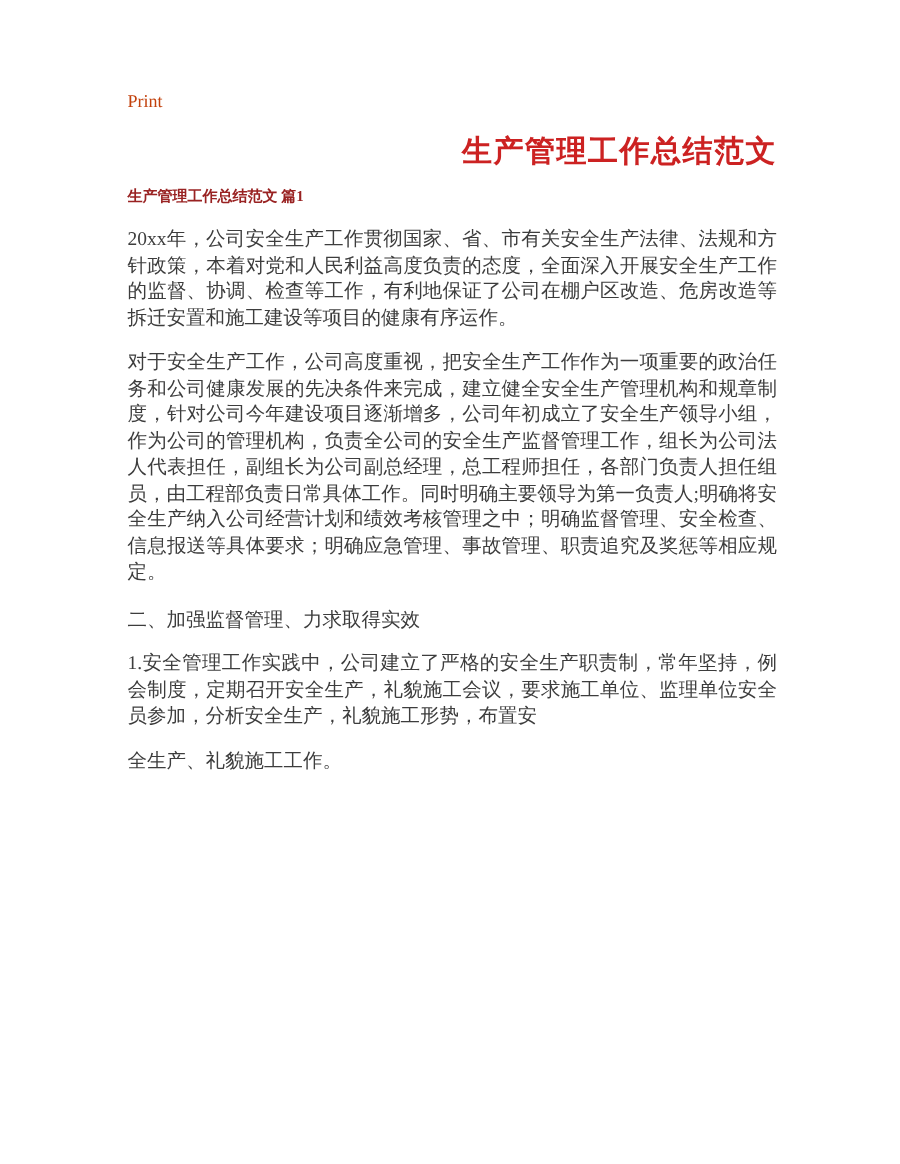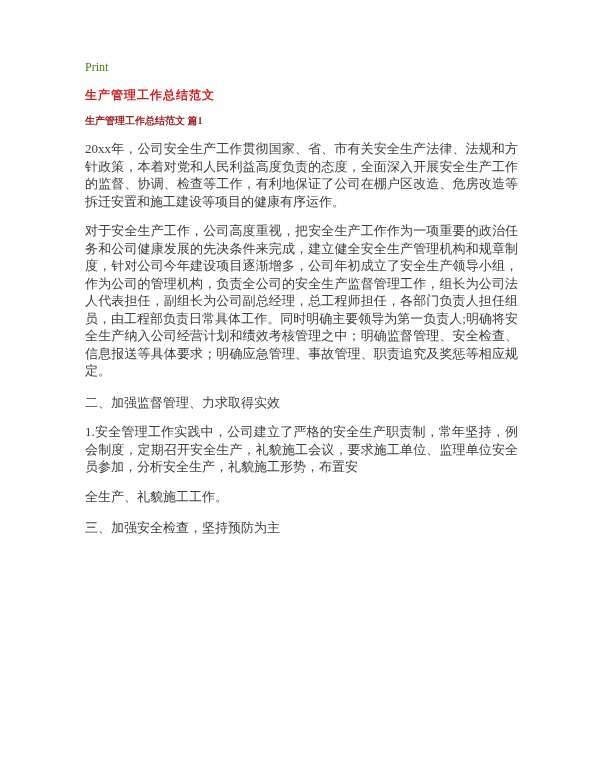--- a/index.html
+++ b/index.html
@@ -12,28 +12,28 @@
     width: 600px;
     height: 776px;
     box-sizing: border-box;
     padding: 60px 82px 0 85px;
     background: var(--background, #ffffff);
     font-family: "Liberation Serif", "DejaVu Serif", serif;
     overflow: hidden;
   }
   .print-link {
     font-size: 12px;
-    color: #4d7c0f;
+    color: #c2410c;
     margin: 0 0 10px 0;
     cursor: pointer;
   }
   .doc-title {
-    font-size: 12px;
+    font-size: 20px;
     font-weight: bold;
-    text-align: left;
+    text-align: right;
     color: var(--title, #cc2222);
     margin: 12px 0 0 0;
     letter-spacing: 1px;
   }
   .doc-subtitle {
     font-size: 13px;
     color: var(--subtitle, #cc3333);
     margin: 14px 0 0 0;
   }
   .part-heading {
@@ -63,15 +63,14 @@
 
 
   <h2 class="part-heading">生产管理工作总结范文 篇1</h2>
 
   <div id="doc-body">
       <p class="body-p">20xx年，公司安全生产工作贯彻国家、省、市有关安全生产法律、法规和方针政策，本着对党和人民利益高度负责的态度，全面深入开展安全生产工作的监督、协调、检查等工作，有利地保证了公司在棚户区改造、危房改造等拆迁安置和施工建设等项目的健康有序运作。</p>
       <p class="body-p">对于安全生产工作，公司高度重视，把安全生产工作作为一项重要的政治任务和公司健康发展的先决条件来完成，建立健全安全生产管理机构和规章制度，针对公司今年建设项目逐渐增多，公司年初成立了安全生产领导小组，作为公司的管理机构，负责全公司的安全生产监督管理工作，组长为公司法人代表担任，副组长为公司副总经理，总工程师担任，各部门负责人担任组员，由工程部负责日常具体工作。同时明确主要领导为第一负责人;明确将安全生产纳入公司经营计划和绩效考核管理之中；明确监督管理、安全检查、信息报送等具体要求；明确应急管理、事故管理、职责追究及奖惩等相应规定。</p>
       <div class="section-heading">二、加强监督管理、力求取得实效</div>
       <p class="body-p">1.安全管理工作实践中，公司建立了严格的安全生产职责制，常年坚持，例会制度，定期召开安全生产，礼貌施工会议，要求施工单位、监理单位安全员参加，分析安全生产，礼貌施工形势，布置安</p>
       <p class="body-p">全生产、礼貌施工工作。</p>
-      <div class="section-heading">三、加强安全检查，坚持预防为主</div>
     </div>
 </div>
 
 </body></html>

